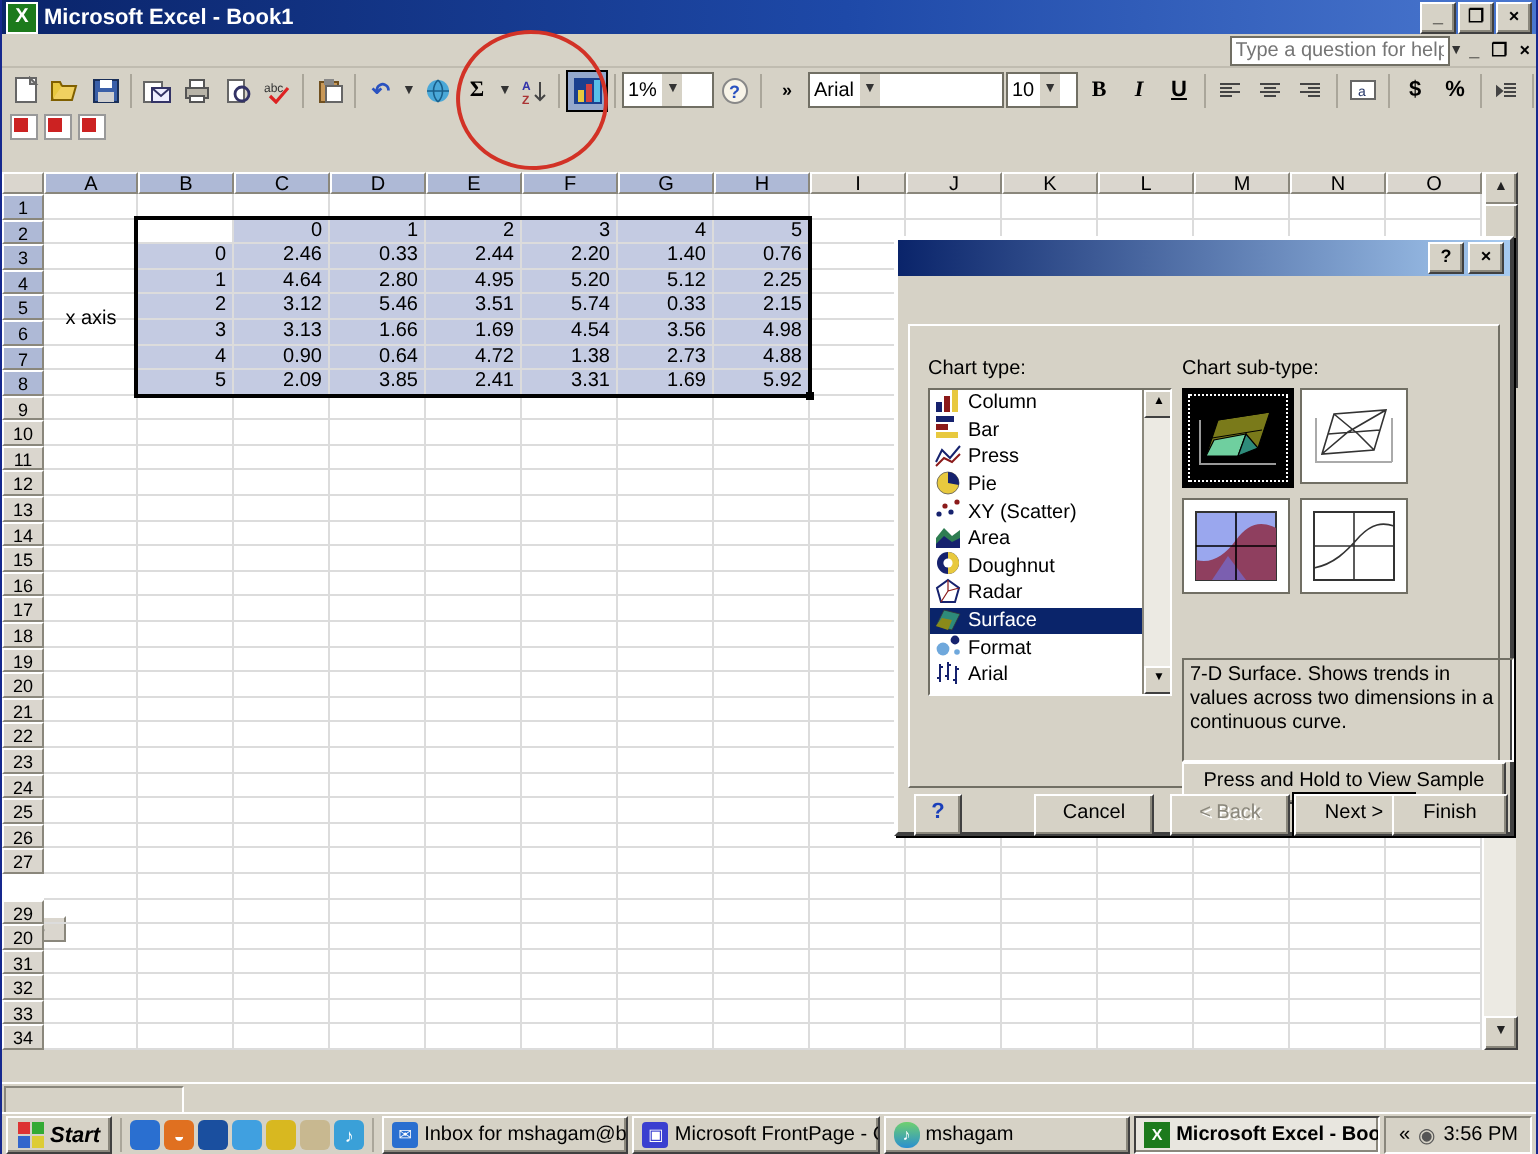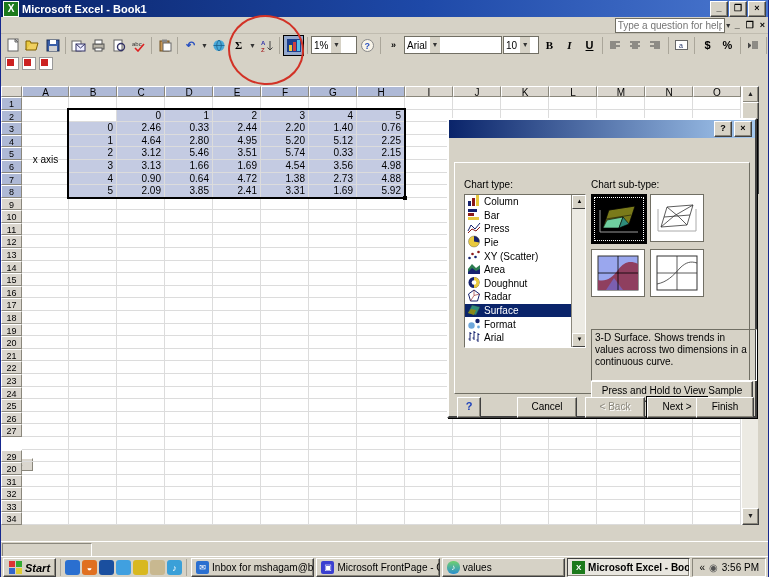--- a/index.html
+++ b/index.html
@@ -896,21 +896,21 @@
         <div class="taskbtn btn3d">
           <span class="tbicon">
             <span style="background:#3a3fd0;display:block;width:13px;height:13px;border-radius:2px;color:#fff">▣</span>
           </span>
           <span>Microsoft FrontPage - C:...</span>
         </div>
         <div class="taskbtn btn3d">
           <span class="tbicon">
             <span style="background:linear-gradient(#6fd06f,#2a8fd0);display:block;width:13px;height:13px;border-radius:6px;color:#fff;line-height:13px">♪</span>
           </span>
-          <span>values</span>
+          <span>mshagam</span>
         </div>
         <div class="taskbtn btn3d active">
           <span class="tbicon">
             <span style="background:#1c7a1c;display:block;width:13px;height:13px;color:#fff;line-height:13px;font-weight:bold">X</span>
           </span>
           <span>Microsoft Excel - Book1</span>
         </div>
       </div>
     <div id="tray">
       <span>«</span>
@@ -1040,21 +1040,21 @@
             <path d="M22,2 L22,36 M2,19 L42,19" stroke="#000" stroke-width="0.8" fill="none"></path>
           </svg>
         </div>
         <div class="tile">
           <svg width="44" height="38" viewBox="0 0 44 38">
             <rect x="2" y="2" width="40" height="34" fill="#fff" stroke="#333"></rect>
             <path d="M22,2 L22,36 M2,19 L42,19 M2,30 C12,28 18,22 25,14 C31,8 36,7 42,9" stroke="#333" stroke-width="0.8" fill="none"></path>
           </svg>
         </div>
       </div>
-      <div id="desc">3-D Surface. Shows trends in values across two dimensions in a continuous curve.</div>
+      <div id="desc">7-D Surface. Shows trends in values across two dimensions in a continuous curve.</div>
       <div id="samplebtn" class="btn3d">Press and Hold to View Sample</div>
     </div>
     <div id="dlg-help" class="btn3d">?</div>
     <div class="dbtn btn3d" style="left:68px">Cancel</div>
     <div class="dbtn btn3d disabled" style="left:136px">&lt; Back</div>
     <div class="dbtn btn3d default" style="left:198px">Next &gt;</div>
     <div class="dbtn btn3d" style="left:246px;width:56px;left:247px">Finish</div>
   </div>
 
   <div id="redcircle"></div>

